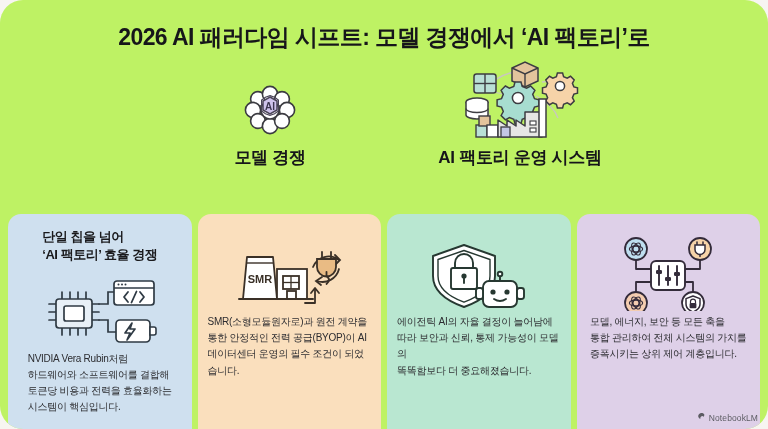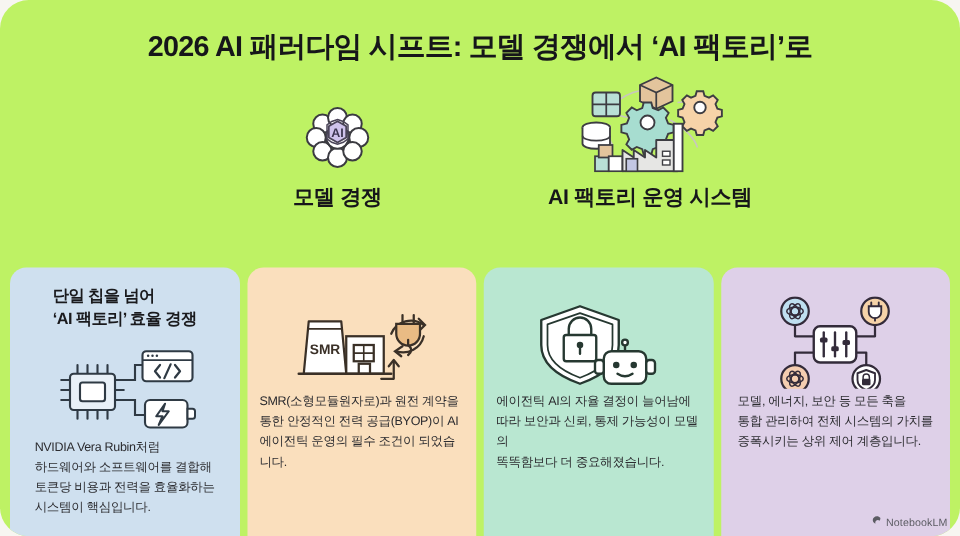--- a/index.html
+++ b/index.html
@@ -317,21 +317,21 @@
           </g>
 
           <g stroke="#3a3027" stroke-width="1.8" fill="none" stroke-linecap="round" stroke-linejoin="round">
             <polyline points="78,64 88,64 88,50"></polyline>
             <polyline points="84,54 88,49 92,54"></polyline>
           </g>
         </svg>
       </div>
       <div class="card-body">SMR(소형모듈원자로)과 원전 계약을
 통한 안정적인 전력 공급(BYOP)이 AI
-에이전틱 운영의 필수 조건이 되었습니다.</div>
+데이터센터 운영의 필수 조건이 되었습니다.</div>
     </div>
 
     <div class="card" id="card-3" style="background:#b9e7d1;">
       <div class="card-art">
         <svg width="110" height="72" viewBox="0 0 110 72" aria-hidden="true">
 
           <g stroke="#263831" stroke-width="1.9" fill="#ffffff" stroke-linejoin="round">
             <path d="M40 6 L71 17 V37 C71 52 57 62 40 68 C23 62 9 52 9 37 V17 Z"></path>
             <path d="M40 11.5 L66 20.5 V37 C66 49.5 54 58 40 63.2 C26 58 14 49.5 14 37 V20.5 Z" fill="none" stroke-width="1.4"></path>
           </g>

